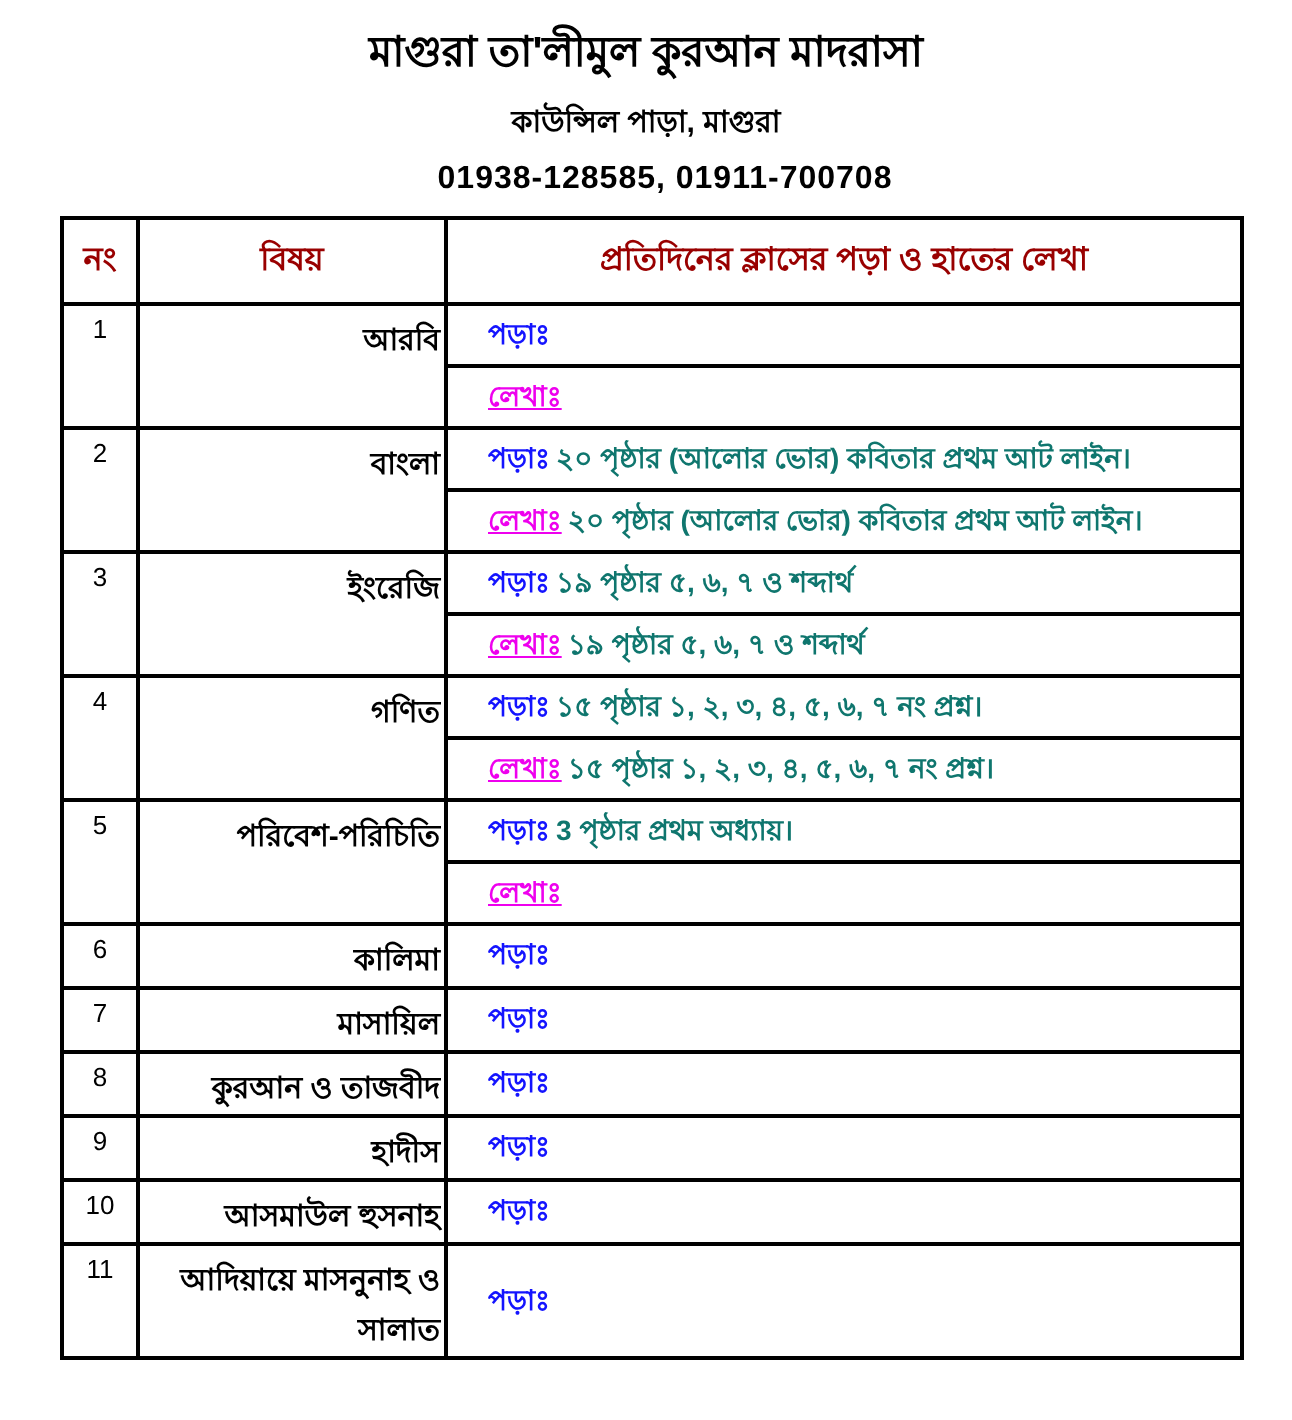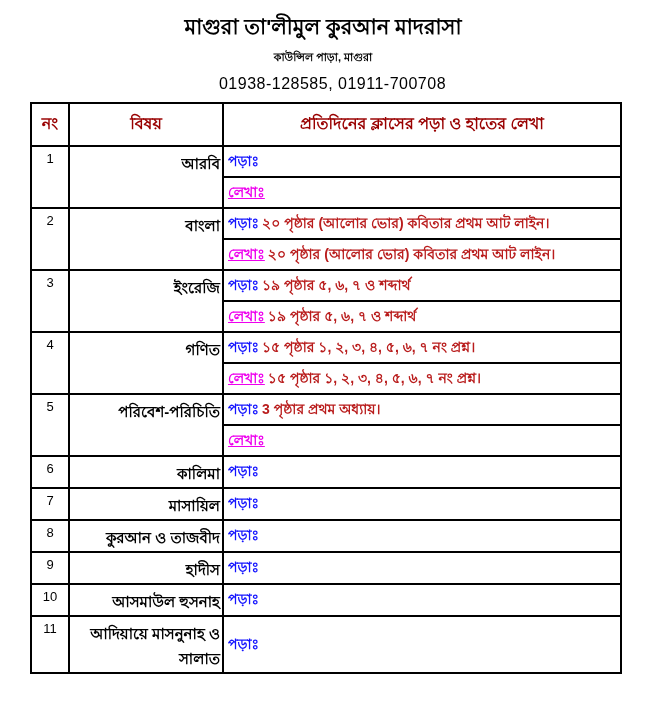--- a/index.html
+++ b/index.html
@@ -9,22 +9,22 @@
     font-family: "Liberation Sans", "DejaVu Sans", sans-serif;
     color: #000;
   }
   .page { width: 646px; height: 710px; background: #fff; overflow: hidden; }
 
   .doc-header { text-align: center; padding-top: 14px; }
   .doc-title {
     font-size: 21px; font-weight: bold; color: var(--title_black, #000);
     line-height: 1.25;
   }
-  .doc-subtitle { font-size: 11px; font-weight: bold; margin-top: 9px; }
-  .doc-phones  { font-size: 16px; font-weight: normal; margin-top: 7px; letter-spacing: 0.5px; padding-left: 19px; }
+  .doc-subtitle { font-size: 15px; font-weight: bold; margin-top: 9px; }
+  .doc-phones  { font-size: 16px; font-weight: bold; margin-top: 7px; letter-spacing: 0.5px; padding-left: 19px; }
   .class-line  { font-size: 20px; font-weight: bold; margin-top: 9px; }
   .class-label { color: var(--class_blue, #2222BB); }
   .date-highlight {
     color: var(--class_blue, #2222BB);
     background: var(--highlight_yellow, #FFFF00);
     padding: 1px 5px 2px 3px;
   }
 
   table.lesson-table {
     border-collapse: collapse;
@@ -50,26 +50,26 @@
     padding-top: 4px;
   }
   td.subject-cell {
     vertical-align: top; text-align: right;
     font-size: 15px; font-weight: bold;
     padding: 5px 2px 0 2px;
   }
   td.content-cell {
     height: 31px; vertical-align: middle;
     font-size: 14px; font-weight: bold;
-    padding: 2px 4px;
+    padding: 2px 20px;
     white-space: nowrap; overflow: hidden;
   }
   .pora-label  { color: var(--pora_blue, #1414FF); }
   .lekha-label { color: var(--lekha_magenta, #EE00EE); text-decoration: underline; }
-  .content-text { color: #b91c1c; margin-left: 3px; text-align: center; }
+  .content-text { color: #0f766e; margin-left: 3px; text-align: center; }
 </style>
 </head>
 <body>
 
 <div class="page">
 
   <div class="doc-header">
     <div class="doc-title">মাগুরা তা'লীমুল কুরআন মাদরাসা</div>
     <div class="doc-subtitle">কাউন্সিল পাড়া, মাগুরা</div>
     <div class="doc-phones">01938-128585, 01911-700708</div>

